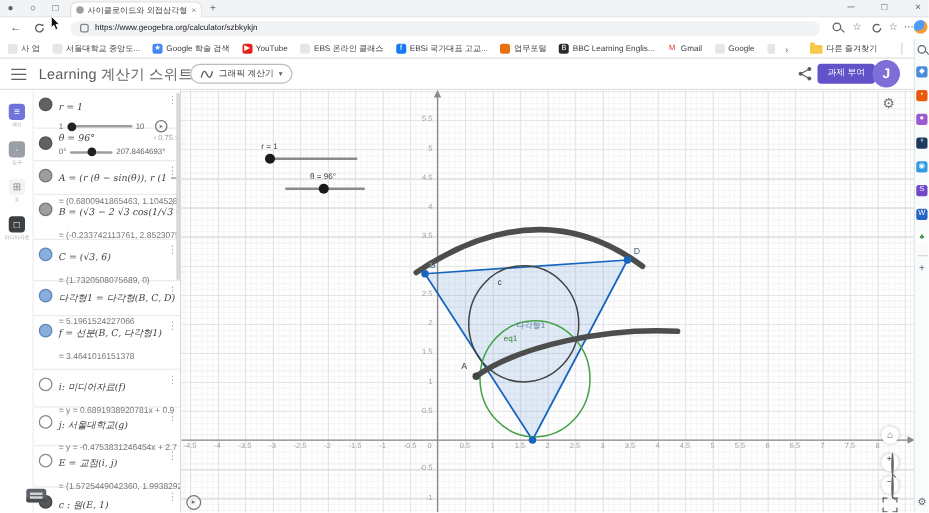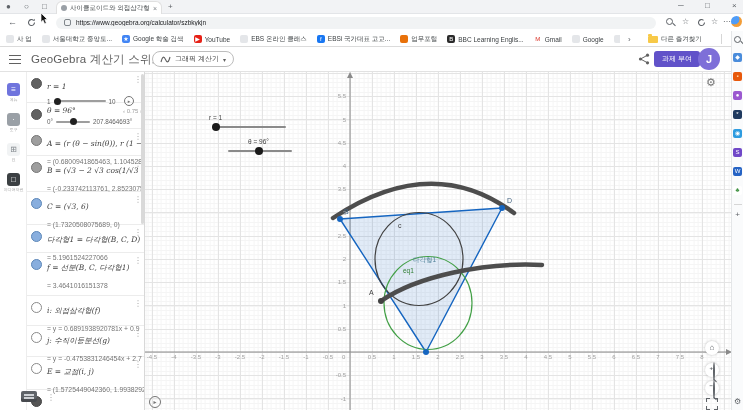--- a/index.html
+++ b/index.html
@@ -205,21 +205,21 @@
 <svg class="abs" id="cursor" width="10" height="12" viewBox="0 0 10 12">
   <path d="M1 0 L1 9.2 L3.1 7.2 L4.6 10.8 L6.3 10 L4.8 6.6 L7.4 6.4 Z" fill="#111" stroke="#fff" stroke-width=".7"></path>
 </svg>
 
 <div class="abs" id="ggbheader">
   <span id="burger">
       <i></i>
       <i></i>
       <i></i>
     </span>
-  <span id="brand"><b>GeoGebra</b> <span>계산기 스위트</span></span>
+  <span id="brand"><b>Learning</b> <span>계산기 스위트</span></span>
   <span id="appsel">
     <svg width="11" height="9" viewBox="0 0 11 9">
         <path d="M1 7 C2.5 1 4 1 5.5 4.5 C7 8 8.5 8 10 2" fill="none" stroke="#616161" stroke-width="1.1"></path>
       </svg>
     <span class="lbl">그래픽 계산기</span>
     <span class="caret">▾</span>
   </span>
   <svg class="abs" style="left:638px;top:6px" width="12" height="12" viewBox="0 0 12 12">
     <circle cx="2.5" cy="6" r="1.6" fill="#616161"></circle>
       <circle cx="9.5" cy="2.2" r="1.6" fill="#616161"></circle>
@@ -332,46 +332,50 @@
         <span class="acontent">
           <span class="atitle">f = 선분(B, C, 다각형1)</span>
           <span class="avalue">= 3.4641016151378</span>
         </span>
         <span class="kebab">⋮</span>
       </div>
 
       <div class="arow" style="height: 30px;">
         <span class="marble" style="background: rgb(255, 255, 255); border-color: rgb(138, 138, 138);"></span>
         <span class="acontent">
-          <span class="atitle">i: 외접삼각형(f)</span>
+          <span class="atitle">i: 미디어자료(f)</span>
           <span class="avalue">= y = 0.6891938920781x + 0.9</span>
         </span>
         <span class="kebab">⋮</span>
       </div>
 
       <div class="arow" style="height: 31px;">
         <span class="marble" style="background: rgb(255, 255, 255); border-color: rgb(138, 138, 138);"></span>
         <span class="acontent">
-          <span class="atitle">j: 수직이등분선(g)</span>
+          <span class="atitle">j: 서울대학교(g)</span>
           <span class="avalue">= y = -0.4753831246454x + 2.7</span>
         </span>
         <span class="kebab">⋮</span>
       </div>
 
       <div class="arow" style="height: 33px;">
         <span class="marble" style="background: rgb(255, 255, 255); border-color: rgb(138, 138, 138);"></span>
         <span class="acontent">
           <span class="atitle">E = 교점(i, j)</span>
           <span class="avalue">= (1.5725449042360, 1.9938292</span>
         </span>
         <span class="kebab">⋮</span>
       </div>
 
       <div class="arow" style="height: 22px;">
         <span class="marble" style="background: rgb(85, 85, 85); border-color: rgb(68, 68, 68);"></span>
+        <span class="acontent">
+          <span class="atitle">c : 원(E, 1)</span>
+          <span class="avalue"></span>
+        </span>
         <span class="kebab">⋮</span>
       </div>
     </div>
 </div>
 <div class="abs" id="ascroll"></div>
 
 <div class="abs" id="graphics">
 
   <svg class="abs" style="left:0;top:0" width="587" height="338" viewBox="0 0 587 338">
 

